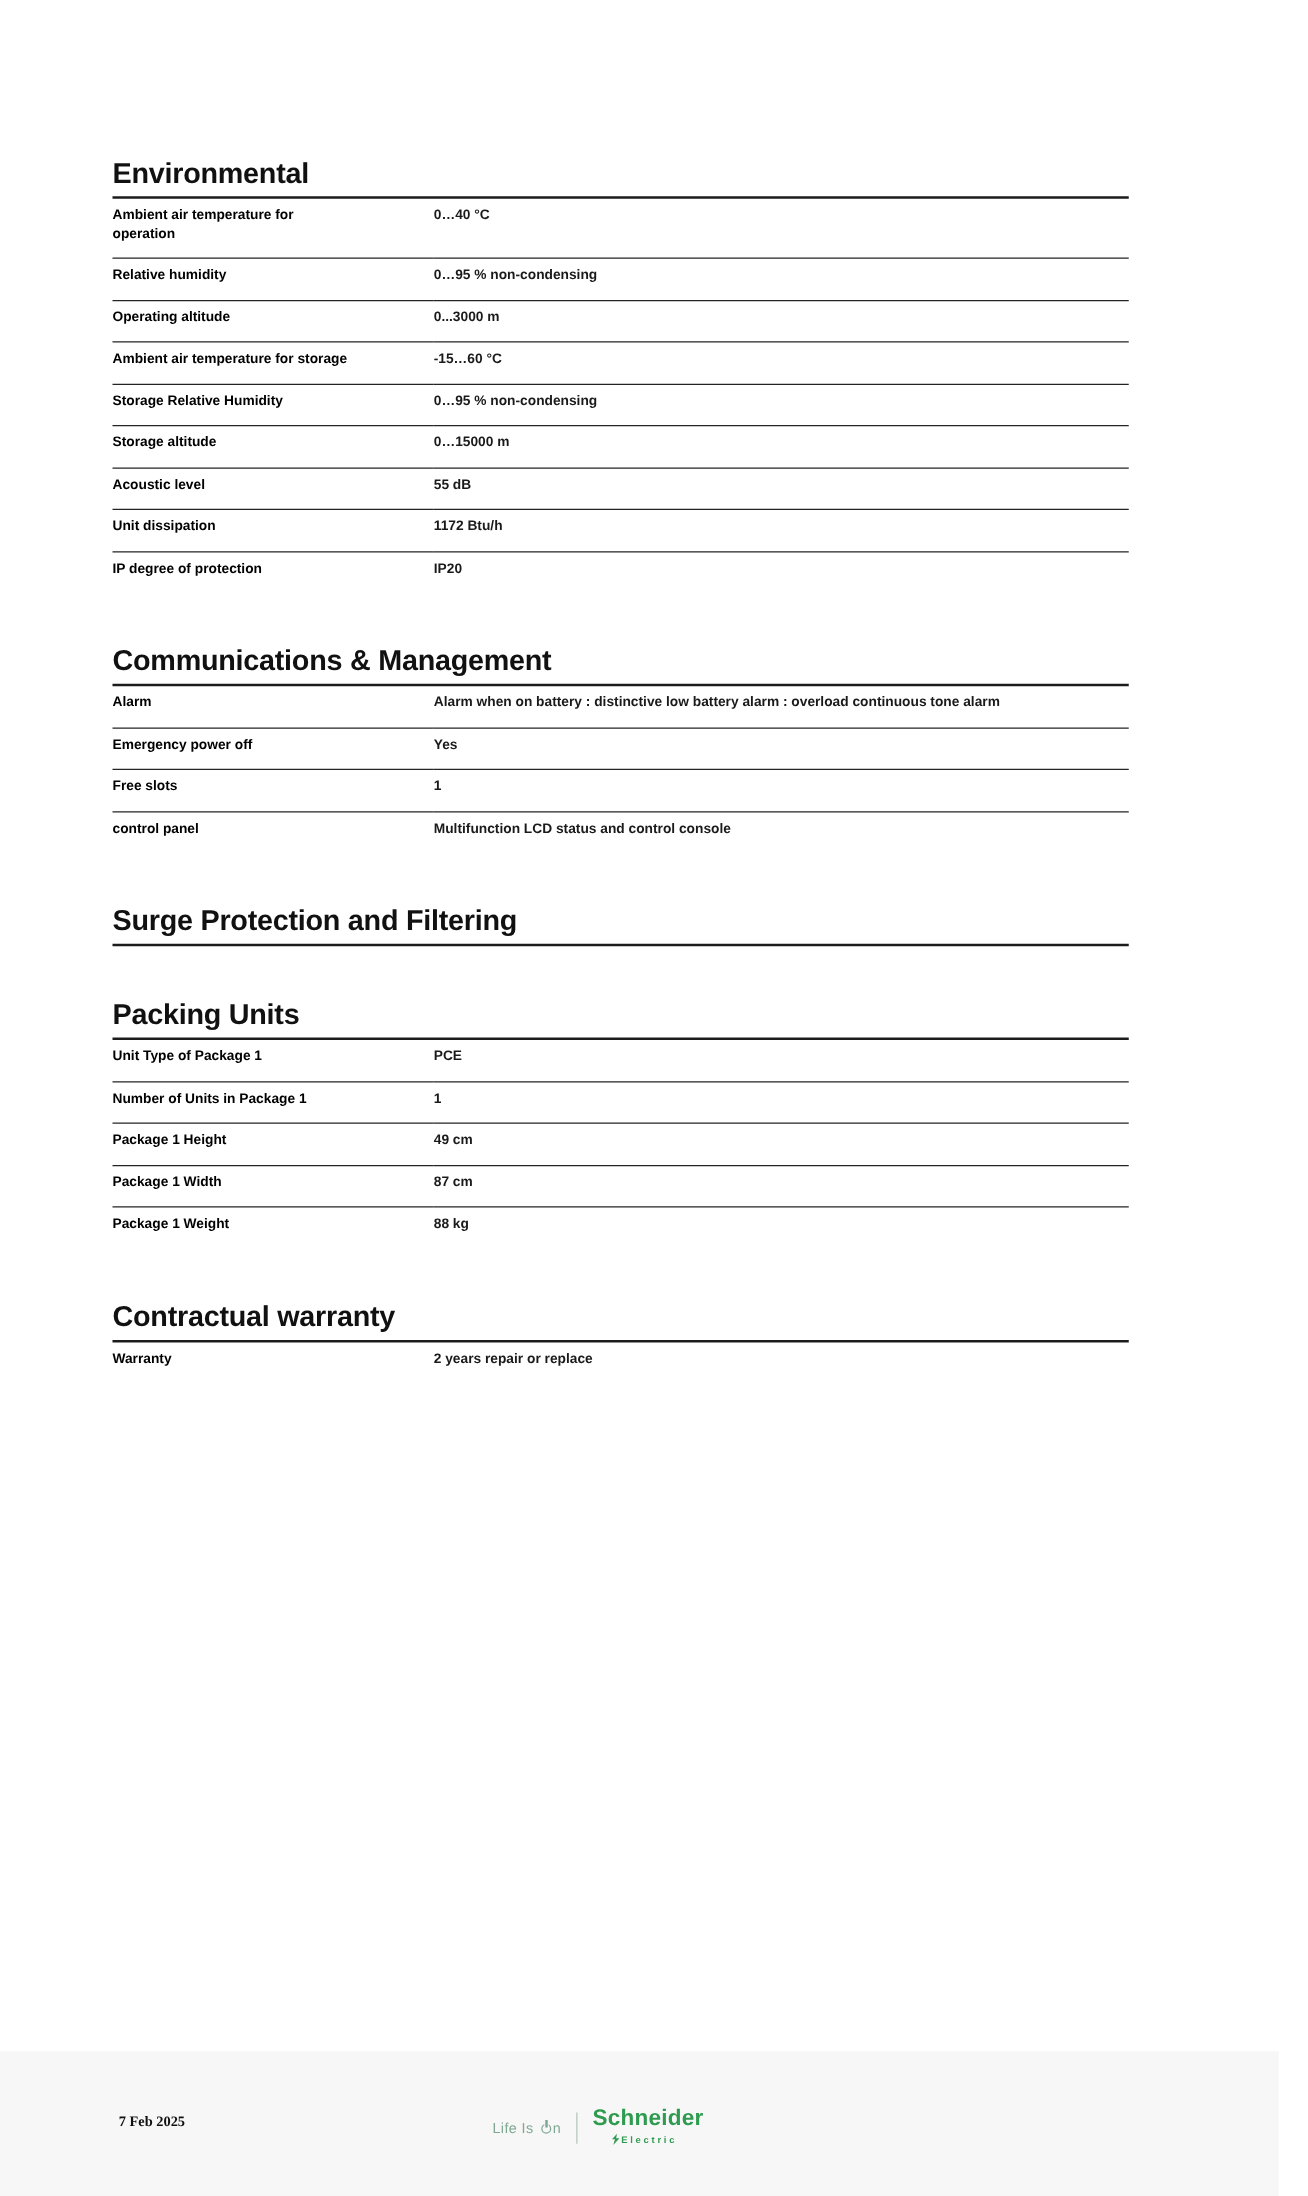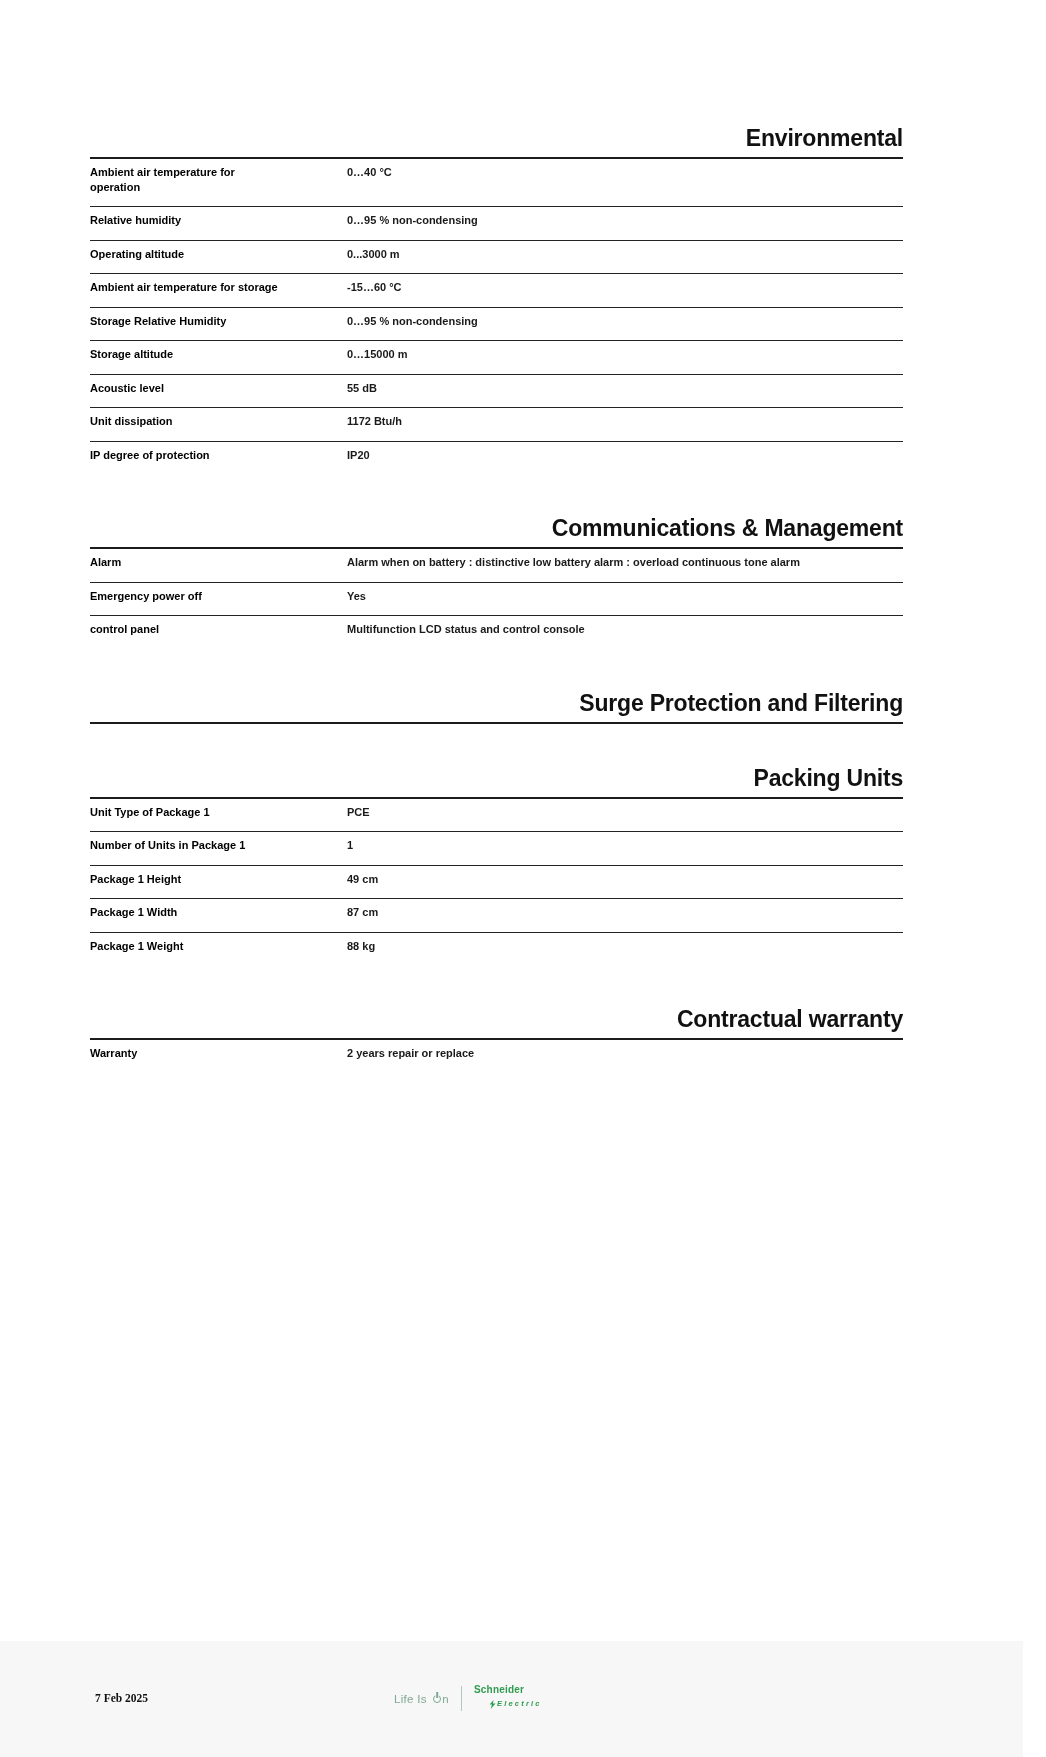--- a/index.html
+++ b/index.html
@@ -23,21 +23,20 @@
   .section { margin: 0 0 42px 0; }
   .section-title {
     margin: 0;
     font-size: 23px;
     line-height: 24px;
     font-weight: 700;
     letter-spacing: -0.2px;
     color: #111111;
     padding-bottom: 7px;
     border-bottom: 2.5px solid #1c1c1c;
-    text-align: right;
   }
   table.spec-table {
     width: 100%;
     border-collapse: collapse;
     table-layout: fixed;
   }
   tr.spec-row:not(:first-child) { border-top: 1.5px solid #242424; }
   td {
     vertical-align: top;
     font-size: 11px;
@@ -102,35 +101,34 @@
   }
   .logo-divider {
     width: 1px; height: 25px;
     background: #b5c6bb;
     margin: 0 12px;
   }
   .brand-block { display: flex; flex-direction: column; line-height: 1; }
   .brand-name {
     color: #2f9b50;
     font-weight: 700;
-    font-size: 10px;
+    font-size: 18px;
     letter-spacing: 0.2px;
   }
   .brand-sub {
     display: flex;
     align-items: center;
     margin: 1px 0 0 15px;
     color: #2f9b50;
   }
   .bolt-icon { display: inline-block; margin-right: 1px; }
   .brand-sub-text {
     font-size: 7.5px;
     font-weight: 700;
     letter-spacing: 2.2px;
-    font-style: italic;
   }
 </style>
 </head>
 <body>
 
 <main class="content" id="sections-root">
   <section class="section">
     <h2 class="section-title">Environmental</h2>
     <table class="spec-table">
       <tbody>
@@ -211,20 +209,26 @@
     </td>
   </tr>
 
   <tr class="spec-row">
     <td class="label">Emergency power off</td>
     <td class="value">
       <div class="value-inner">Yes</div>
     </td>
   </tr>
 
+  <tr class="spec-row">
+    <td class="label">Free slots</td>
+    <td class="value">
+      <div class="value-inner">1</div>
+    </td>
+  </tr>
 
   <tr class="spec-row">
     <td class="label">control panel</td>
     <td class="value">
       <div class="value-inner">Multifunction LCD status and control console</div>
     </td>
   </tr>
 </tbody>
     </table>
   </section>

